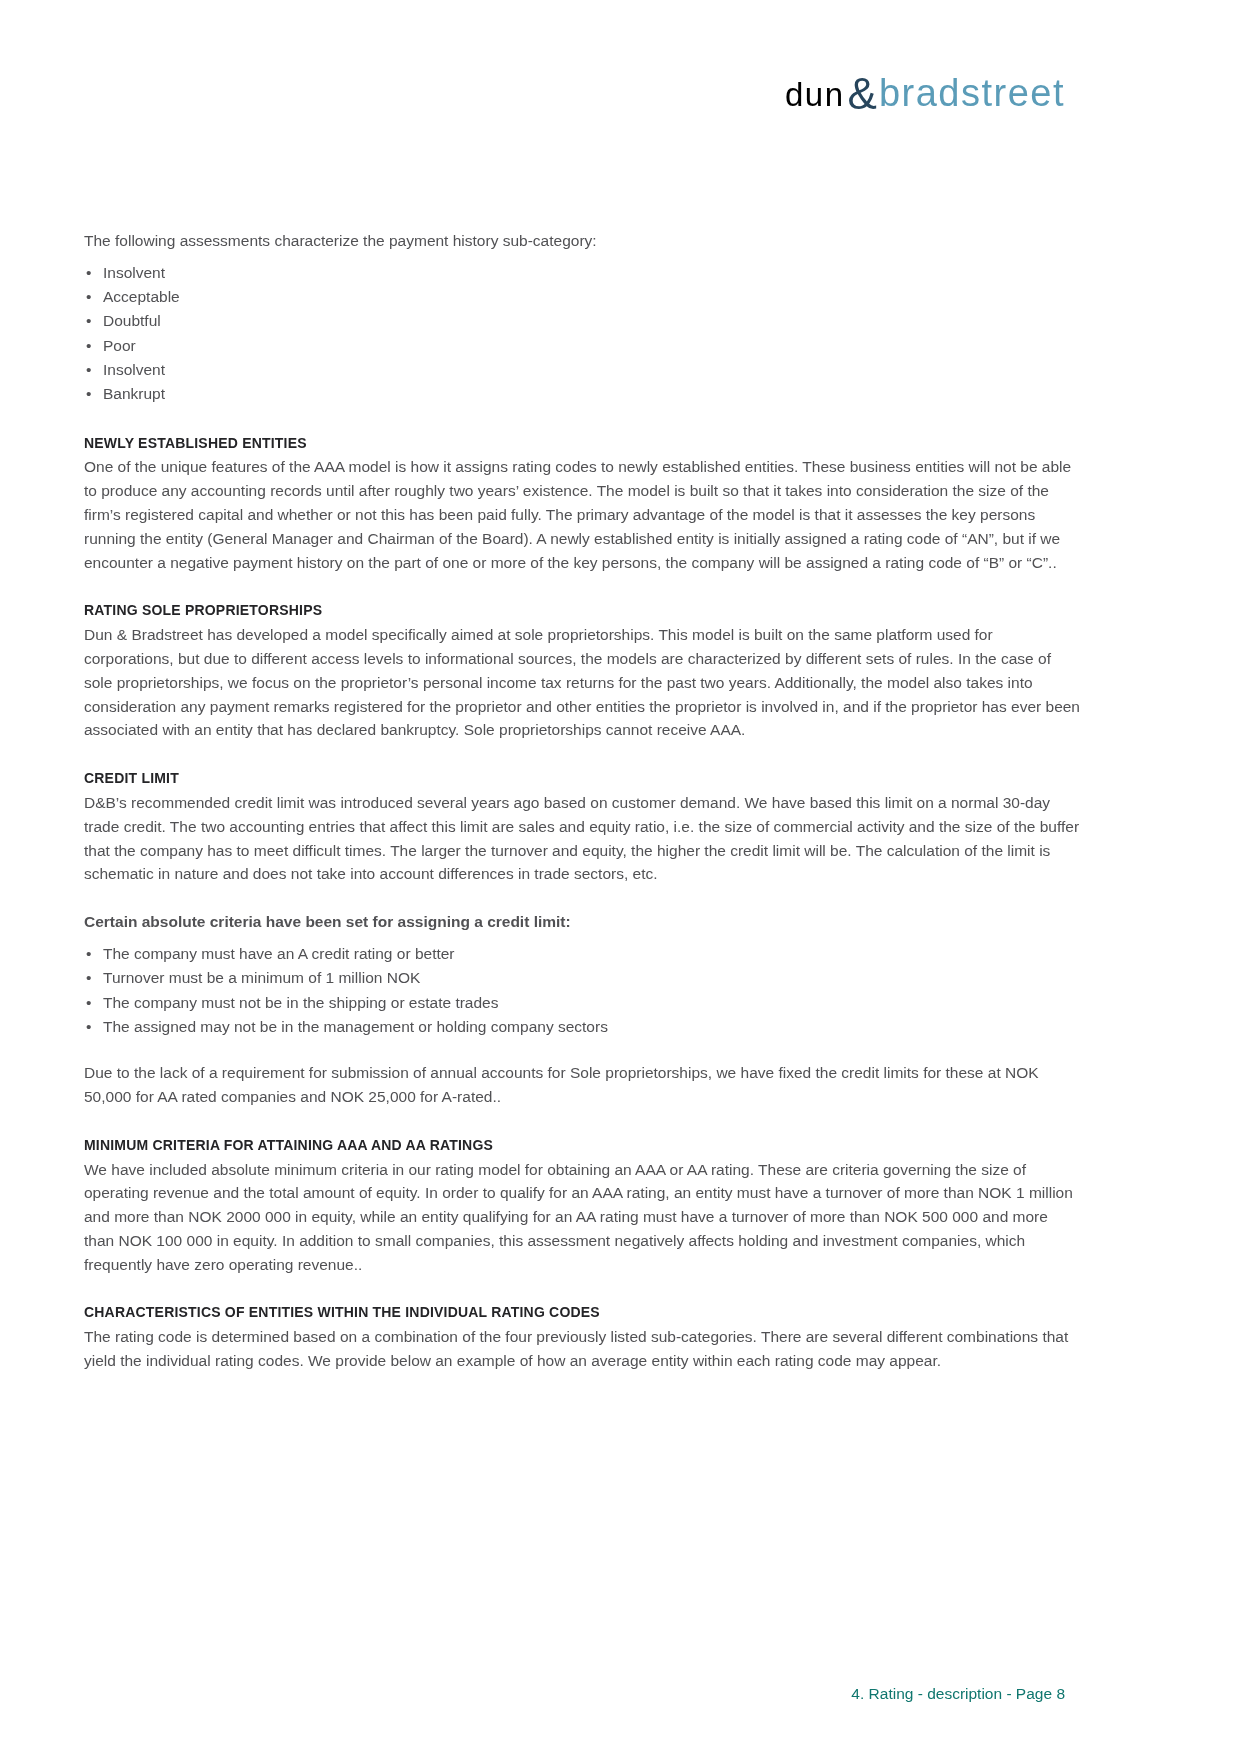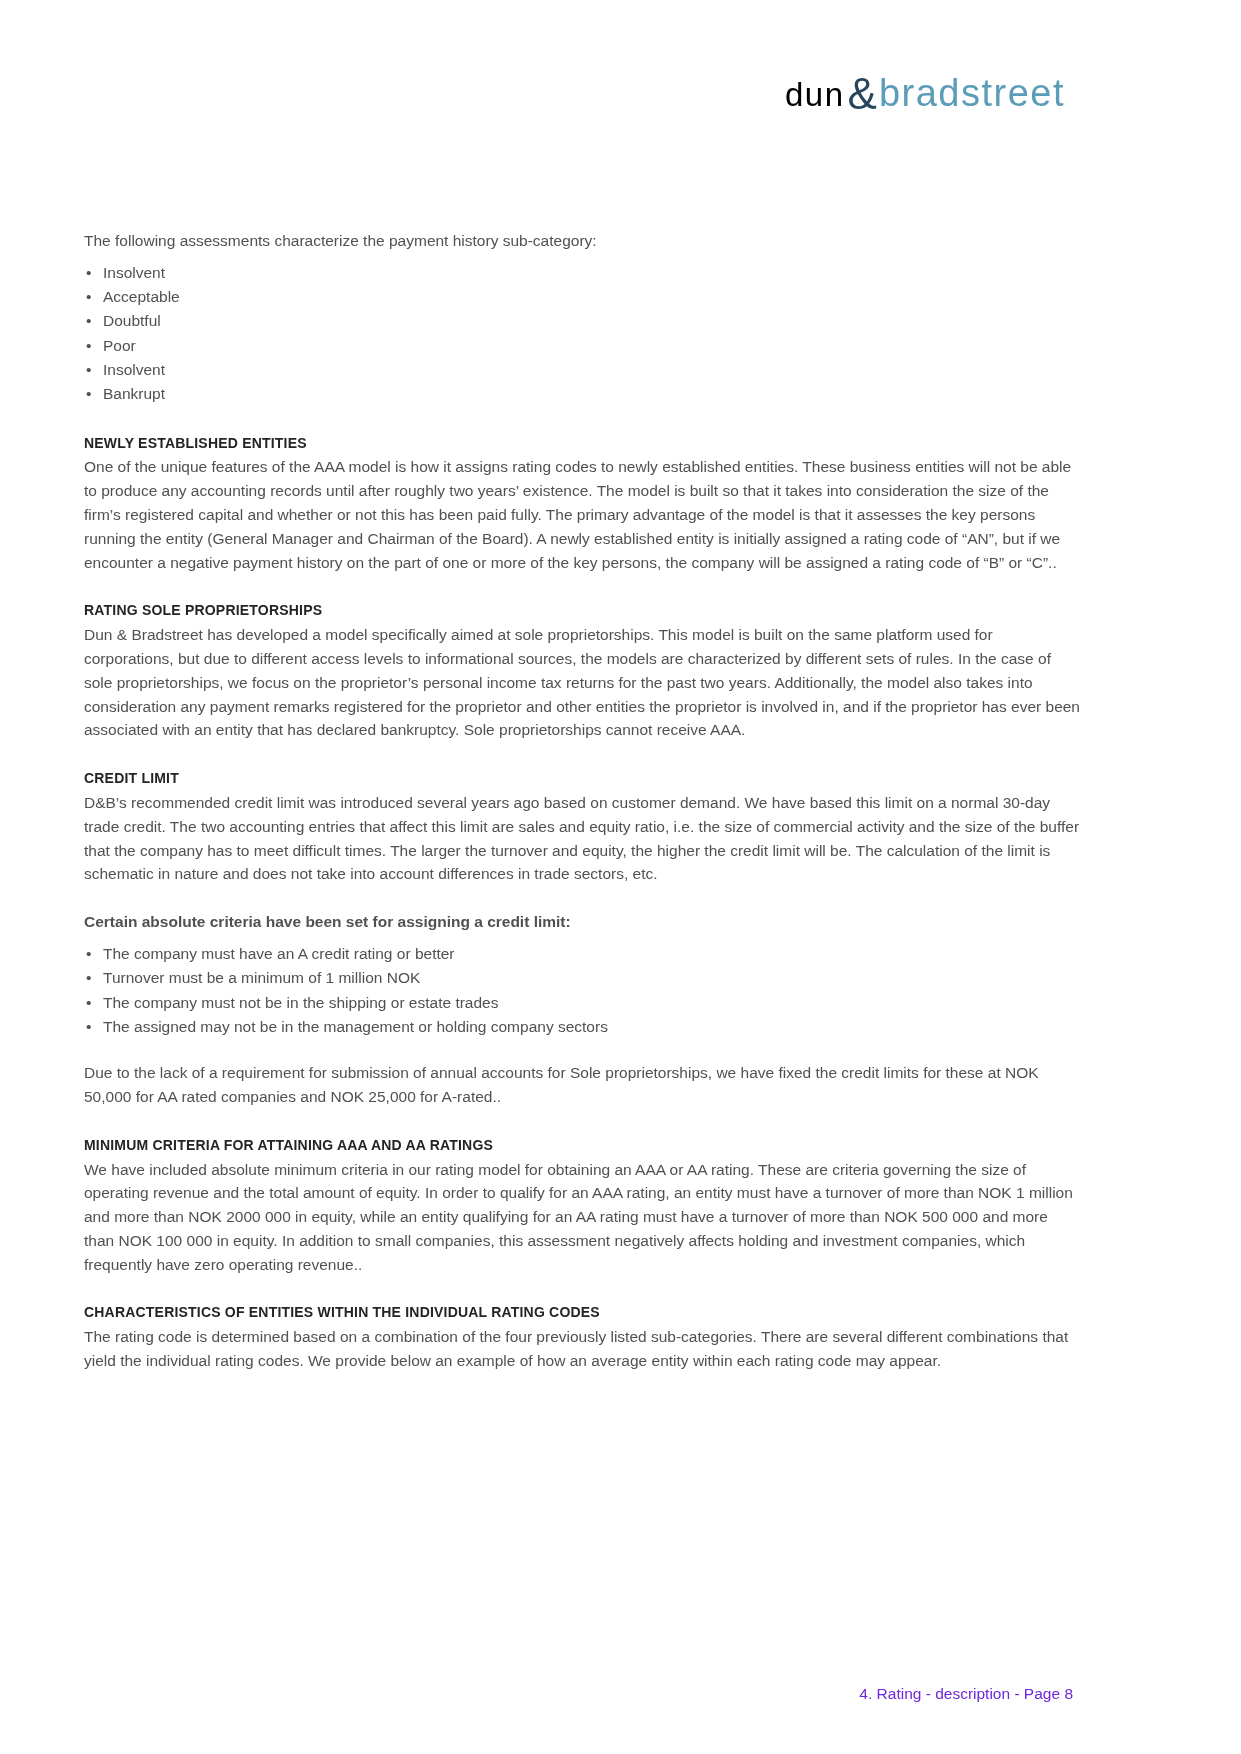--- a/index.html
+++ b/index.html
@@ -74,23 +74,23 @@
     color: #242427;
     margin: 25px 0 0 0;
     letter-spacing: 0.2px;
   }
   .gap-lead { margin-top: 24px !important; font-weight: bold; }
   .gap-note { margin-top: 22px !important; }
   
   .page-footer {
     position: absolute;
     top: 1682px;
-    right: 168px;
+    right: 176px;
     font-size: 15.5px;
-    color: #6d28d9;
+    color: #0f766e;
     line-height: 23px;
   }
 </style>
 </head>
 <body>
 
 <div class="page">
 
   <header>
     <div class="logo">

